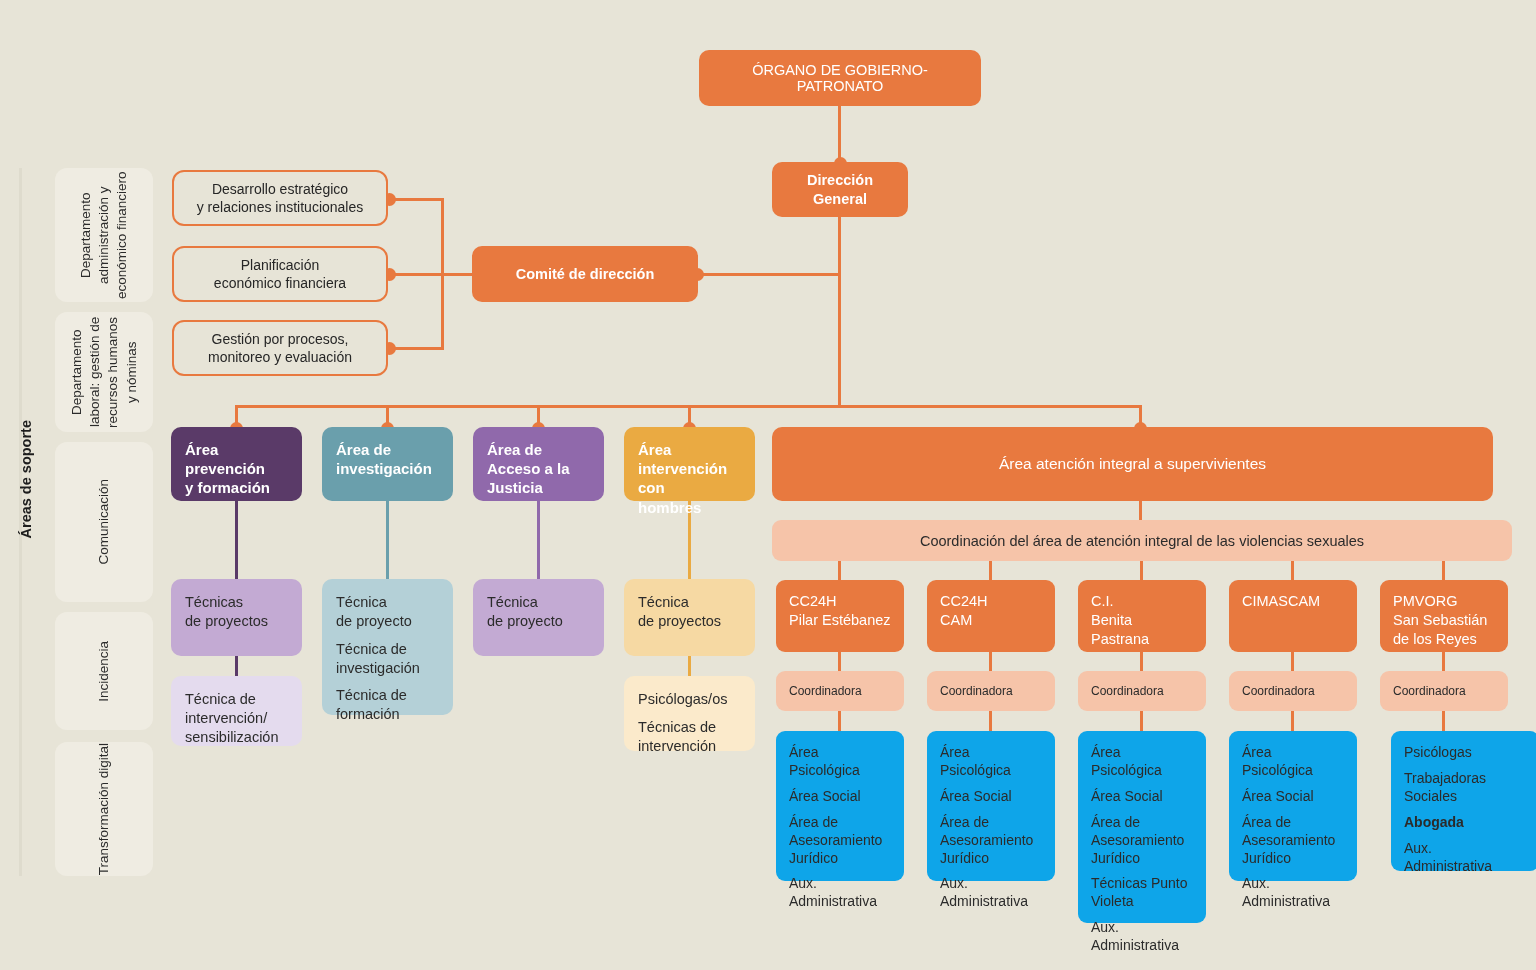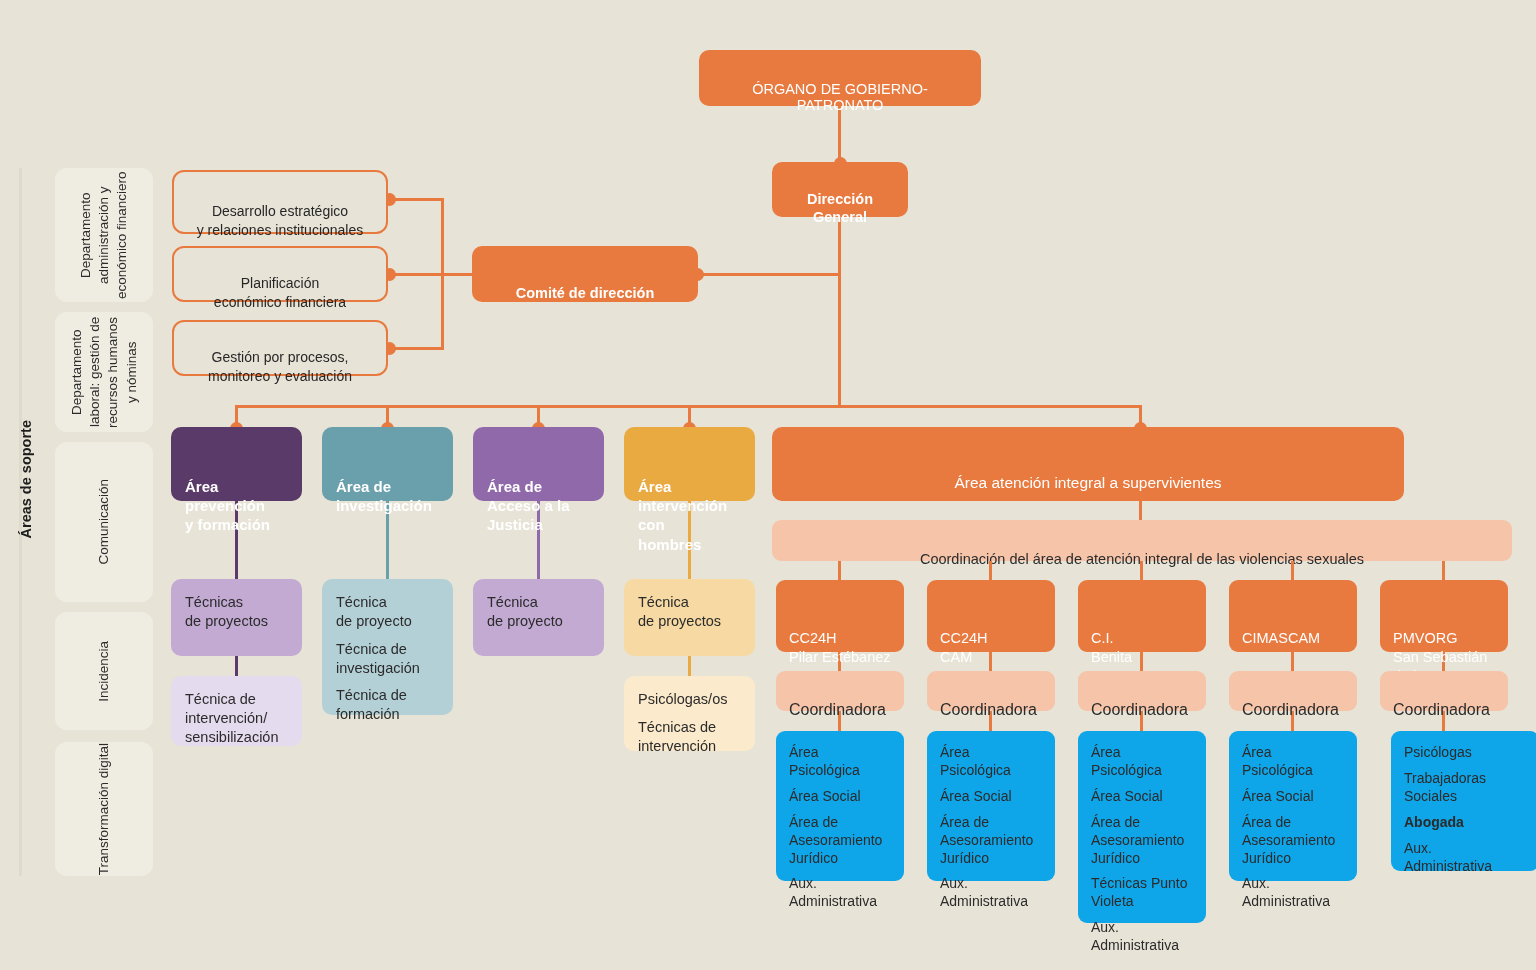--- a/index.html
+++ b/index.html
@@ -5,21 +5,21 @@
   * { box-sizing: border-box; margin: 0; padding: 0; }
   html, body {
     width: 1536px; height: 970px;
     background: #e7e4d7;
     font-family: "Liberation Sans", sans-serif;
     overflow: hidden;
   }
   #stage { position: relative; width: 1536px; height: 970px; }
 
   .node { position: absolute; border-radius: 10px; display: flex; }
-  .node > span { display: block; margin-top: 37px; }
+  .node > span { display: block; }
 
   
   .ln { position: absolute; background: #e8793f; }
   .dot { position: absolute; width: 13px; height: 13px; border-radius: 50%; background: #e8793f; }
 
   
   .solid-orange {
     background: #e8793f; color: #ffffff;
     align-items: center; justify-content: center;
     text-align: center; padding: 8px 14px;
@@ -72,21 +72,21 @@
     font-size: 14.5px; border-radius: 9px;
   }
   .center-head {
     background: #e8793f; color: #fff;
     align-items: flex-start; justify-content: flex-start;
     padding: 12px 13px; font-size: 14.5px; line-height: 1.32; border-radius: 9px;
   }
   .coordinadora {
     background: #f6c4a9; color: #2b2b2b;
     align-items: center; justify-content: flex-start;
-    padding: 0 13px; font-size: 16px; border-radius: 9px;
+    padding: 0 13px; font-size: 12px; border-radius: 9px;
   }
   .staff {
     background: #0ea5e9; color: #2b2b2b;
     padding: 13px 13px; font-size: 14px; line-height: 1.28; border-radius: 9px;
   }
   .staff ul { list-style: none; }
   .staff li { margin-bottom: 8px; }
   .staff li:last-child { margin-bottom: 0; }
 </style>
 </head>
@@ -148,21 +148,21 @@
 
   <div class="node solid-orange" style="left:772px;top:162px;width:136px;height:55px;font-weight:bold;font-size:14.5px;white-space:pre-line;line-height:1.25;">
     <span>Dirección
 General</span>
   </div>
 
   <div class="node solid-orange" style="left:472px;top:246px;width:226px;height:56px;font-weight:bold;font-size:14.5px;">
     <span>Comité de dirección</span>
   </div>
 
-  <div class="node outline-orange" style="left:172px;top:170px;width:216px;height:64px;font-size:14px;line-height:1.3;white-space:pre-line;">
+  <div class="node outline-orange" style="left:172px;top:170px;width:216px;height:56px;font-size:14px;line-height:1.3;white-space:pre-line;">
     <span>Desarrollo estratégico
 y relaciones institucionales</span>
   </div>
   <div class="node outline-orange" style="left:172px;top:246px;width:216px;height:56px;font-size:14px;line-height:1.3;white-space:pre-line;">
     <span>Planificación
 económico financiera</span>
   </div>
   <div class="node outline-orange" style="left:172px;top:320px;width:216px;height:56px;font-size:14px;line-height:1.3;white-space:pre-line;">
     <span>Gestión por procesos,
 monitoreo y evaluación</span>
@@ -231,21 +231,21 @@
     </ul>
   </div>
   <div class="node sub-box" style="left:624px;top:676px;width:131px;height:75px;background:#fbeacb;">
     <ul>
       <li style="white-space:pre-line;">Psicólogas/os</li>
       <li style="white-space:pre-line;">Técnicas de
 intervención</li>
     </ul>
   </div>
 
-  <div class="node" id="big-area" style="left:772px;top:427px;width:632px;height:74px;">
+  <div class="node" id="big-area" style="left:772px;top:427px;width:721px;height:74px;">
     <span>Área atención integral a supervivientes</span>
   </div>
   <div class="ln" style="left:1139px;top:501px;width:3px;height:20px;"></div>
   <div class="node" id="coord-bar" style="left:772px;top:520px;width:740px;height:41px;">
     <span>Coordinación del área de atención integral de las violencias sexuales</span>
   </div>
 
   <div class="ln" style="left:838px;top:561px;width:3px;height:19px;"></div>
   <div class="ln" style="left:989px;top:561px;width:3px;height:19px;"></div>
   <div class="ln" style="left:1140px;top:561px;width:3px;height:19px;"></div>

